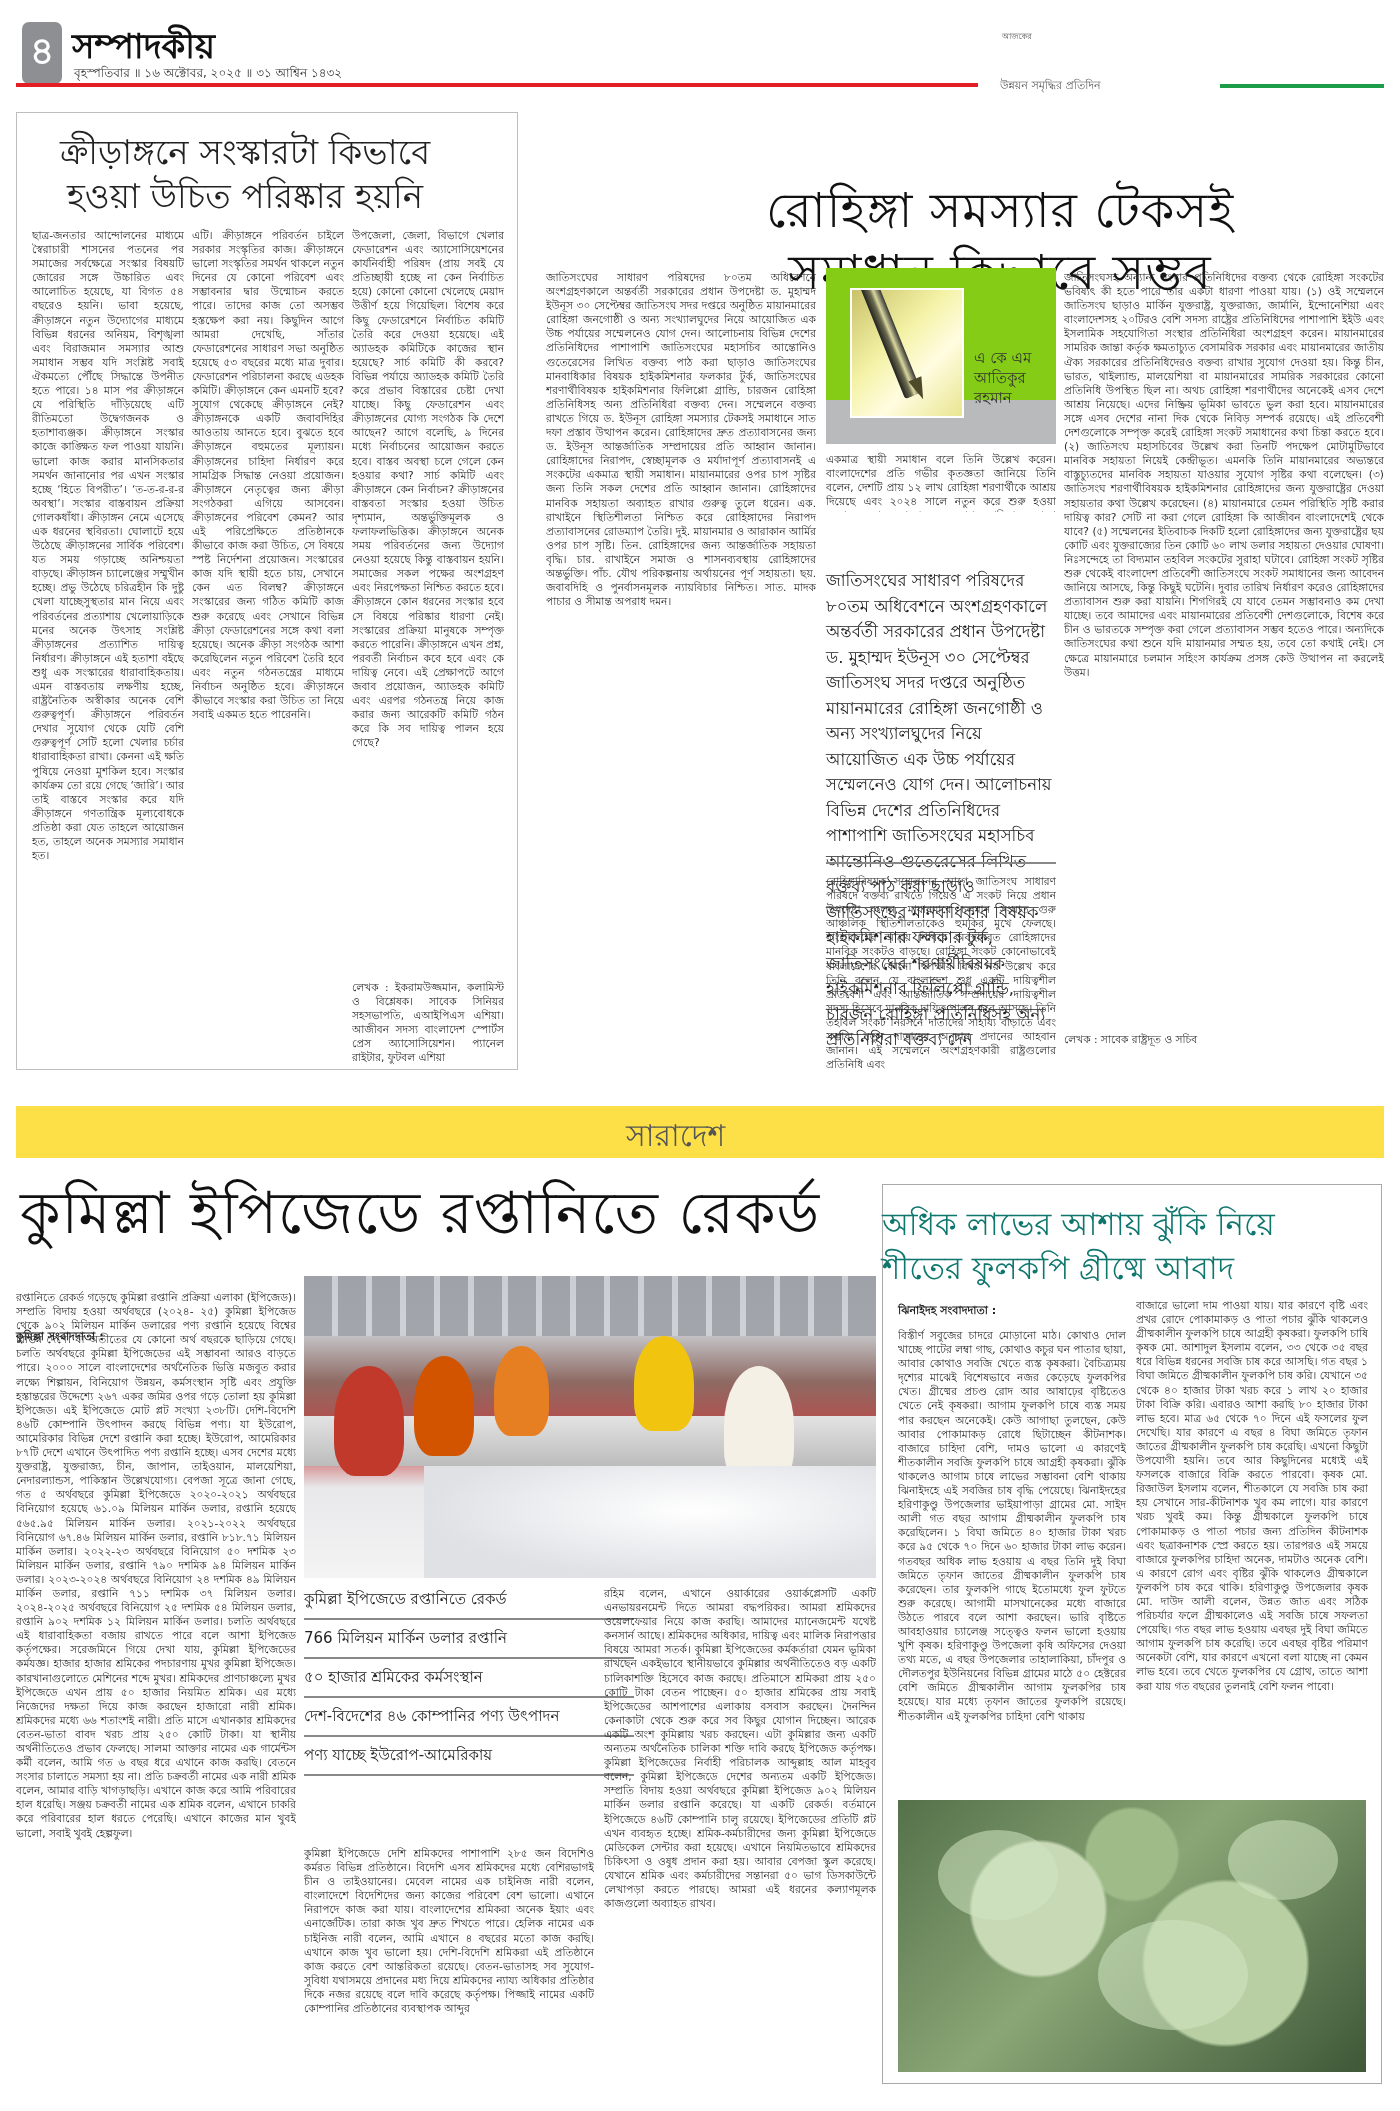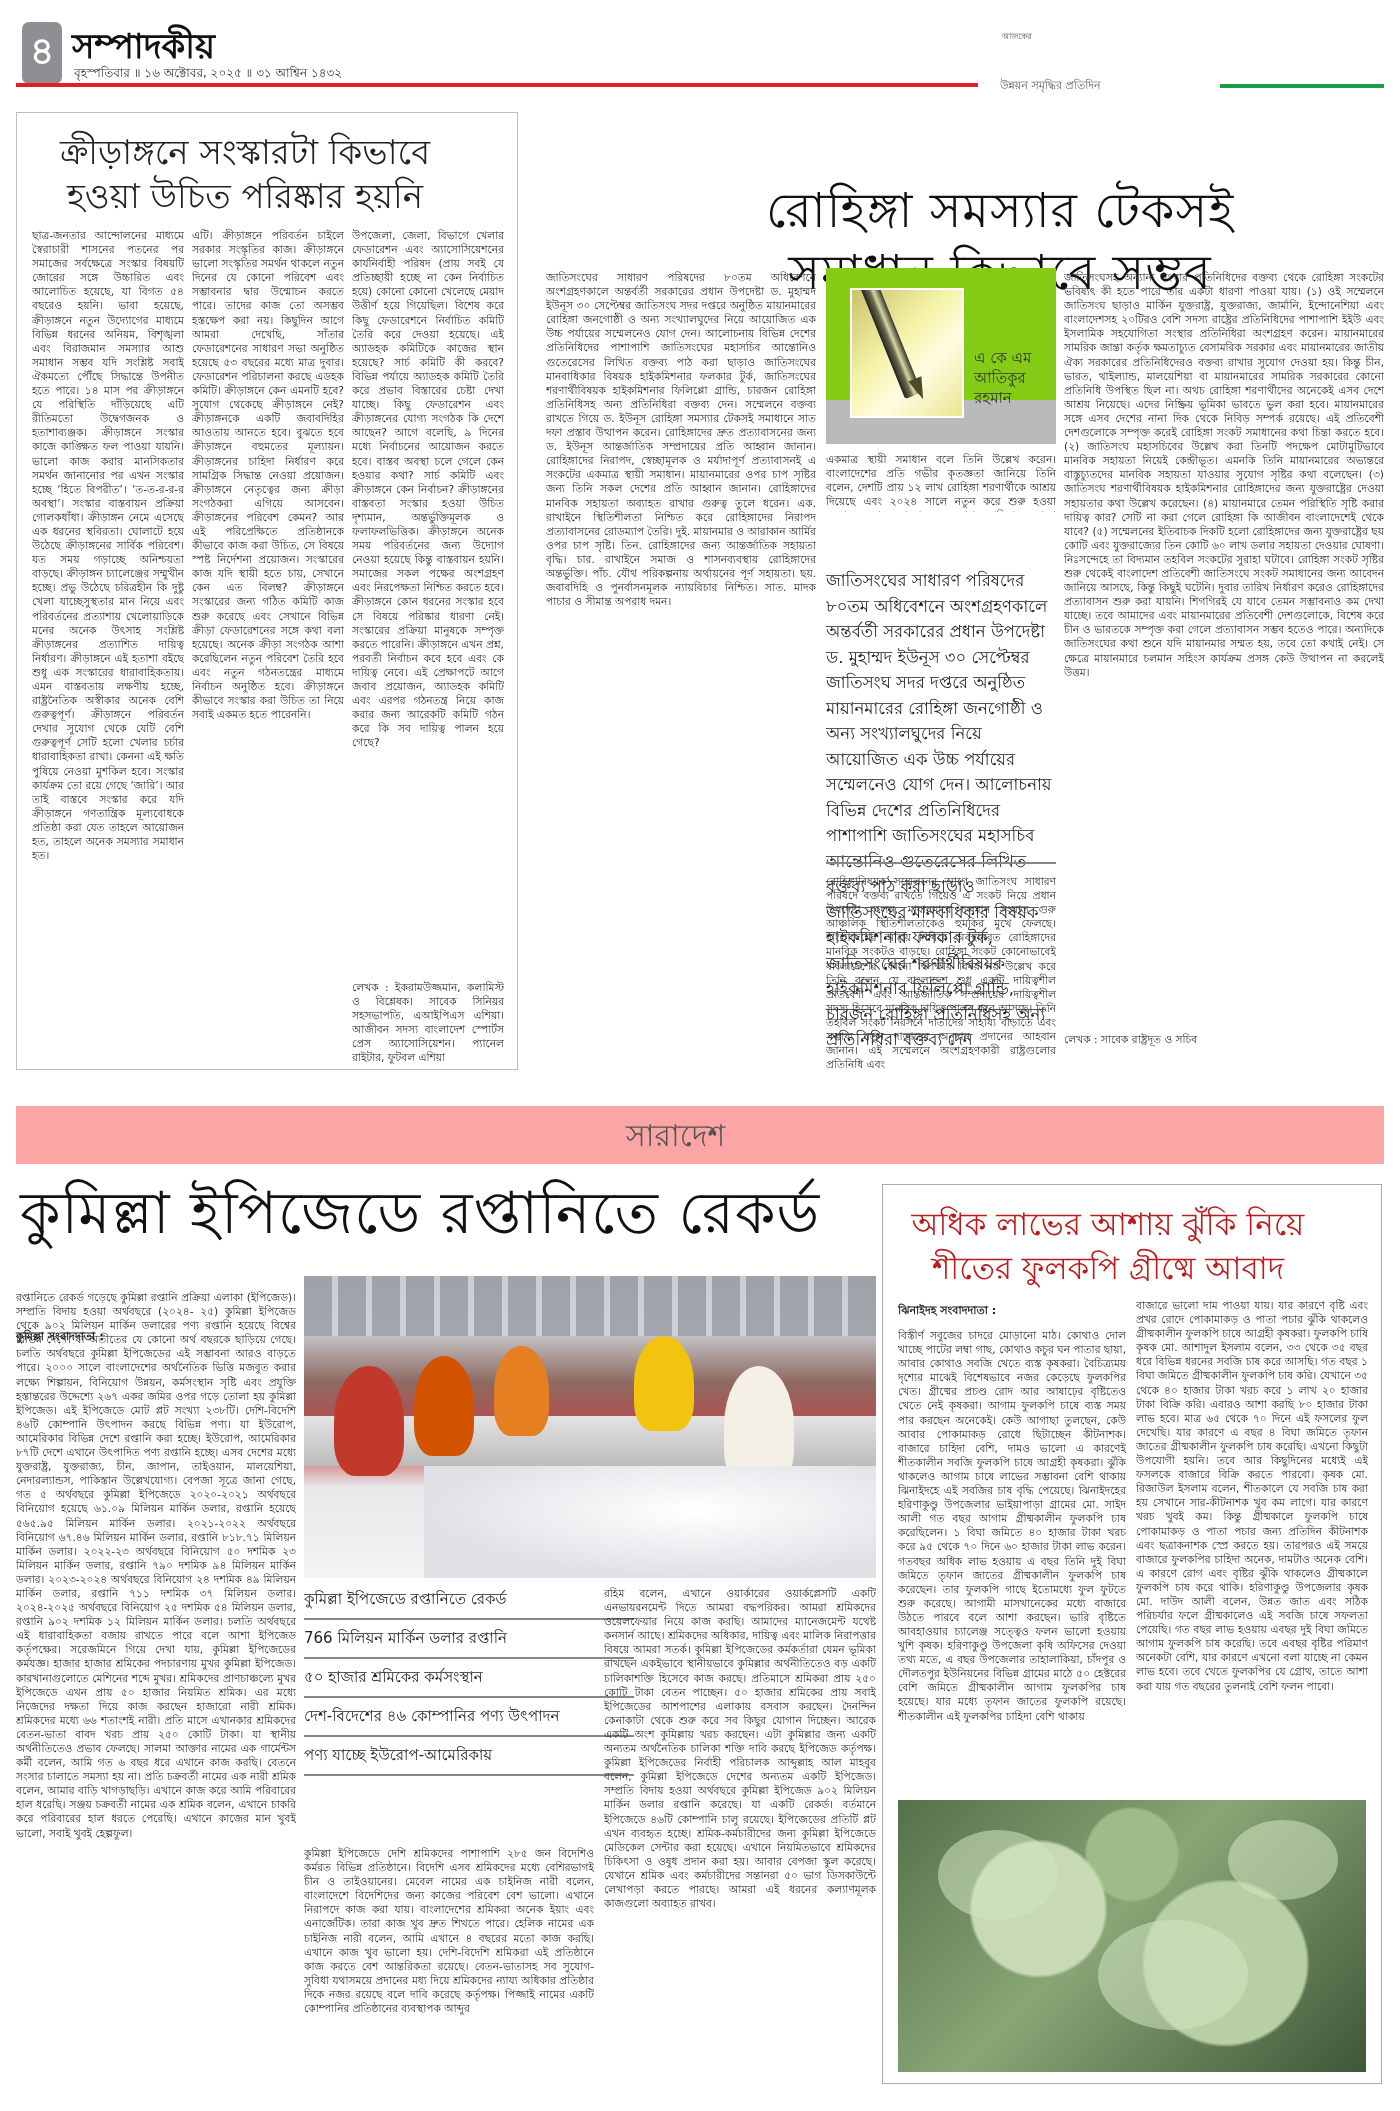--- a/index.html
+++ b/index.html
@@ -36,39 +36,39 @@
   .pen-img .pen { position: absolute; left: 30px; top: -10px; width: 18px; height: 120px; transform: rotate(-22deg);
     background: linear-gradient(90deg, #222 0%, #6b6b4e 40%, #d9d7a0 60%, #333 100%); border-radius: 3px; }
   .pen-img .nib { position: absolute; left: 60px; top: 88px; width: 0; height: 0; border-left: 7px solid transparent;
     border-right: 7px solid transparent; border-top: 22px solid #4d4a2a; transform: rotate(-22deg); }
   .author-name { position: absolute; left: 148px; top: 80px; font-size: 15px; line-height: 20px; color: #333; }
 
   .pullquote { position: absolute; left: 826px; top: 568px; width: 230px; font: 16.5px/25.5px "DejaVu Sans", sans-serif; color: #222; }
   .pq-rule { position: absolute; left: 826px; top: 862px; width: 230px; height: 2px; background: #888; }
 
   
-  .band { position: absolute; left: 16px; top: 1106px; width: 1368px; height: 58px; background: #fca5a5; }
+  .band { position: absolute; left: 16px; top: 1106px; width: 1368px; height: 52px; background: #fde047; }
   .band span { position: absolute; left: 610px; top: 6px; font: 30px "DejaVu Serif", serif; color: #555; }
 
   
   .headline3 { position: absolute; left: 20px; top: 1176px; width: 860px; font: 58px/74px "DejaVu Serif", serif; color: #111; letter-spacing: 1px; }
   .byline { position: absolute; font-size: 11px; font-weight: bold; color: #222; }
   .factory-photo { position: absolute; left: 304px; top: 1276px; width: 572px; height: 302px; overflow: hidden;
     background: linear-gradient(180deg, #a3a6ab 0%, #c9ccd0 18%, #8e6a63 35%, #c54444 55%, #e8e8ea 70%, #f4f4f5 100%); }
   .factory-photo .ceiling { position: absolute; left: 0; top: 0; width: 100%; height: 60px; background: repeating-linear-gradient(90deg, #9ea2a8 0 28px, #cfd2d6 28px 34px); opacity: .9; }
   .factory-photo .worker { position: absolute; border-radius: 50% 50% 30% 30%; }
   .factory-photo .fabric { position: absolute; left: 120px; top: 190px; width: 452px; height: 112px; background: radial-gradient(ellipse at 60% 40%, #ffffff, #dfe1e5 70%); }
   .factory-photo .table { position: absolute; left: 0; top: 140px; width: 100%; height: 50px; background: linear-gradient(180deg, #e3e3e3, #bcbcbc); }
   .points { position: absolute; left: 304px; top: 1588px; width: 330px; }
   .point { font: 15px/22px "DejaVu Sans", sans-serif; color: #222; padding: 7px 0 8px; border-bottom: 2px solid #888; }
   .point:first-child { padding-top: 0; }
 
   
   .box2 { position: absolute; left: 882px; top: 1184px; width: 500px; height: 900px; border: 1px solid #a9a9a9; }
-  .headline4 { position: absolute; left: 882px; top: 1202px; width: 452px; text-align: center; font: 31px/44px "DejaVu Serif", serif; color: #b91c1c; }
+  .headline4 { position: absolute; left: 882px; top: 1202px; width: 452px; font: 31px/44px "DejaVu Serif", serif; color: #0f766e; }
   .cauli-photo { position: absolute; left: 898px; top: 1800px; width: 468px; height: 272px; overflow: hidden;
     background: radial-gradient(circle at 30% 40%, #c8d9b6 0 18%, transparent 19%),
                 radial-gradient(circle at 70% 60%, #b8cfa3 0 22%, transparent 23%),
                 radial-gradient(circle at 50% 20%, #9fbc88 0 14%, transparent 15%),
                 linear-gradient(135deg, #55714a, #8aa676 45%, #3e5838 100%); }
   .cauli-photo .leaf { position: absolute; border-radius: 50%; background: rgba(210,230,195,.55); }
 </style>
 </head>
 <body>
 

